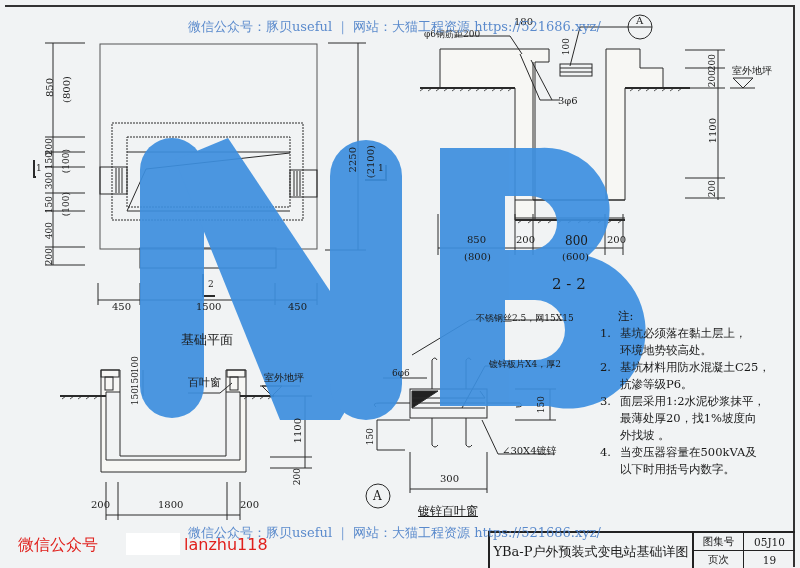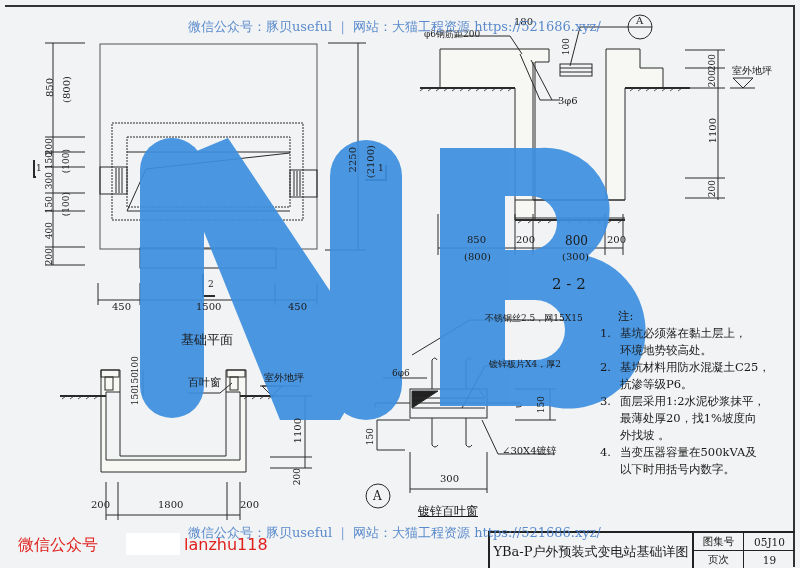--- a/index.html
+++ b/index.html
@@ -244,36 +244,36 @@
   <span class="t" style="left:558px;top:96px;font-size:10px;">3φ6</span>
   <span class="t" style="left:732px;top:66px;font-size:10px;">室外地坪</span>
   <span class="t vt" style="left:708px;top:54px;font-size:9px;">200</span>
   <span class="t vt" style="left:708px;top:70px;font-size:9px;">200</span>
   <span class="t vt" style="left:708px;top:118px;font-size:10px;">1100</span>
   <span class="t vt" style="left:708px;top:180px;font-size:9px;">200</span>
   <span class="t" style="left:467px;top:235px;font-size:10px;">850</span>
   <span class="t" style="left:464px;top:252px;font-size:10px;">(800)</span>
   <span class="t" style="left:516px;top:235px;font-size:10px;">200</span>
   <span class="t" style="left:565px;top:235px;font-size:12px;">800</span>
-  <span class="t" style="left:562px;top:252px;font-size:10px;">(300)</span>
+  <span class="t" style="left:562px;top:252px;font-size:10px;">(600)</span>
   <span class="t" style="left:607px;top:235px;font-size:10px;">200</span>
   <span class="t" style="left:552px;top:277px;font-size:15px;">2 - 2</span>
 
   <span class="t vt" style="left:131px;top:356px;font-size:9px;">100</span>
   <span class="t vt" style="left:131px;top:372px;font-size:9px;">150</span>
   <span class="t vt" style="left:131px;top:388px;font-size:9px;">150</span>
   <span class="t" style="left:188px;top:377px;font-size:11px;">百叶窗</span>
   <span class="t" style="left:264px;top:373px;font-size:10px;">室外地坪</span>
   <span class="t vt" style="left:293px;top:418px;font-size:10px;">1100</span>
   <span class="t vt" style="left:293px;top:468px;font-size:9px;">200</span>
   <span class="t" style="left:91px;top:500px;font-size:10px;">200</span>
   <span class="t" style="left:158px;top:500px;font-size:10px;">1800</span>
   <span class="t" style="left:240px;top:500px;font-size:10px;">200</span>
 
-  <span class="t" style="left:476px;top:314px;font-size:9px;margin-left:9px;">不锈钢丝2.5，网15X15</span>
+  <span class="t" style="left:476px;top:314px;font-size:9px;">不锈钢丝2.5，网15X15</span>
   <span class="t" style="left:489px;top:360px;font-size:9px;">镀锌板片X4，厚2</span>
   <span class="t" style="left:392px;top:369px;font-size:9px;">6φ6</span>
   <span class="t vt" style="left:537px;top:396px;font-size:9px;">150</span>
   <span class="t vt" style="left:366px;top:428px;font-size:9px;">150</span>
   <span class="t" style="left:502px;top:446px;font-size:10px;">∠30X4镀锌</span>
   <span class="t" style="left:440px;top:474px;font-size:10px;">300</span>
   <span class="t" style="left:373px;top:490px;font-size:12px;">A</span>
   <span class="t" style="left:418px;top:505px;font-size:12px;text-decoration:underline;">镀锌百叶窗</span>
 
   <div class="notes">

